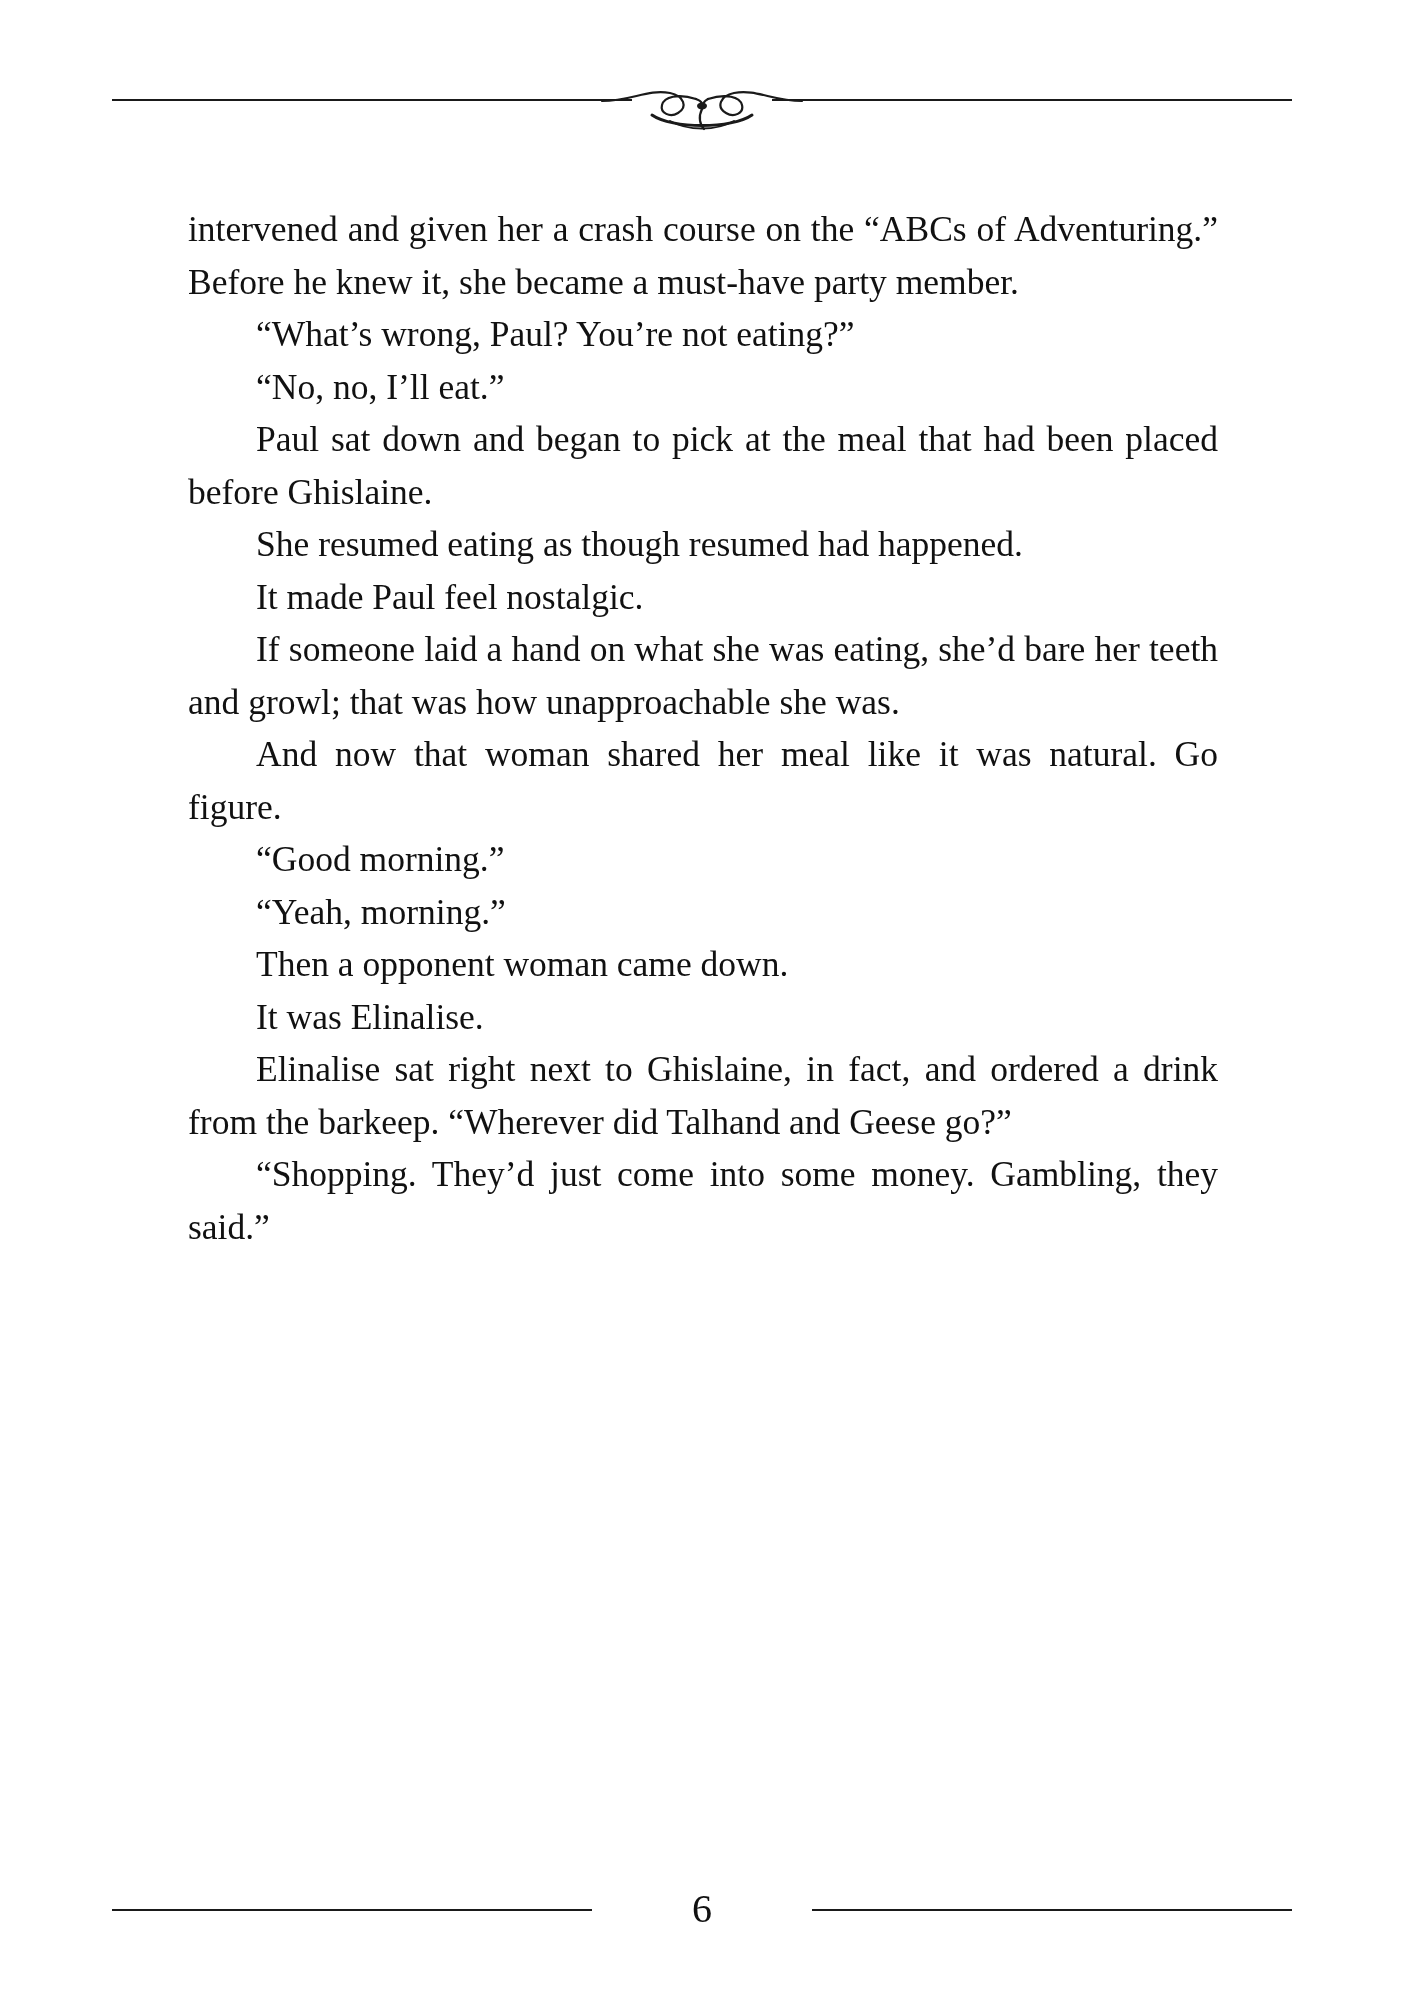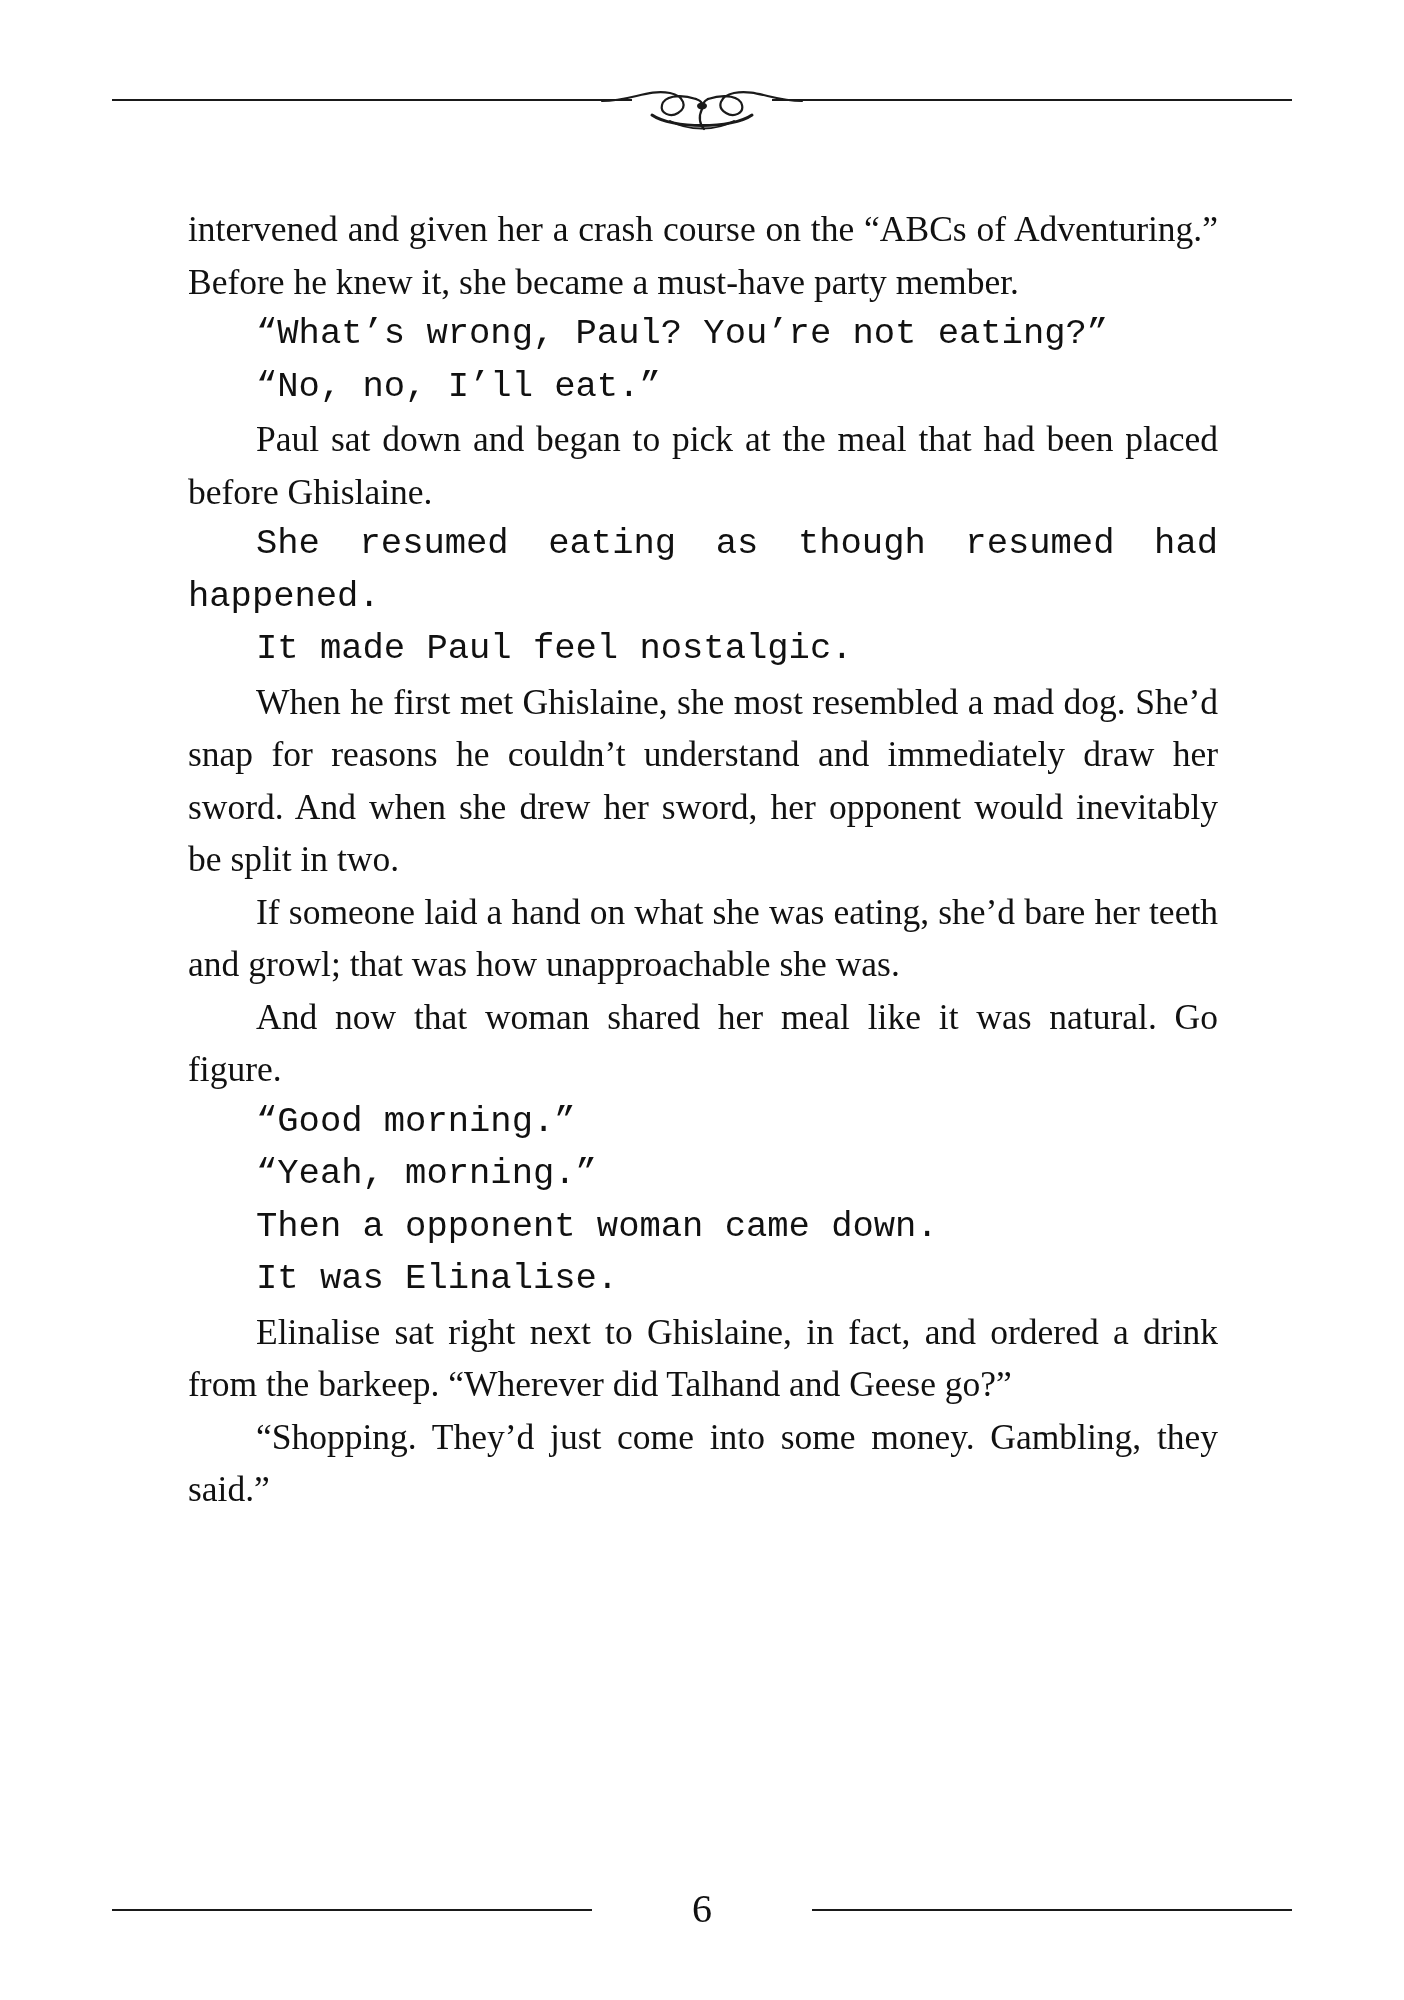--- a/index.html
+++ b/index.html
@@ -58,21 +58,20 @@
   }
   .body-text p {
     margin: 0;
     text-indent: 0;
   }
   .body-text p.indent {
     text-indent: 68px;
   }
   .body-text p.last-line-left {
     text-align-last: left;
-    font-family: Liberation Mono, monospace;
   }
 
   
   .footer {
     position: absolute;
     bottom: 78px;
     left: 112px;
     right: 112px;
     height: 60px;
   }
@@ -117,21 +116,20 @@
     </svg>
   </div>
 
   <div class="body-text">
     <p>intervened and given her a crash course on the “ABCs of Adventuring.” Before he knew it, she became a must-have party member.</p>
     <p class="indent last-line-left">“What’s wrong, Paul? You’re not eating?”</p>
     <p class="indent last-line-left">“No, no, I’ll eat.”</p>
     <p class="indent">Paul sat down and began to pick at the meal that had been placed before Ghislaine.</p>
     <p class="indent last-line-left">She resumed eating as though resumed had happened.</p>
     <p class="indent last-line-left">It made Paul feel nostalgic.</p>
-    <p class="indent">When he first met Ghislaine, she most resembled a mad dog. She’d snap for reasons he couldn’t understand and immediately draw her sword. And when she drew her sword, her opponent would inevitably be split in two.</p>
     <p class="indent">If someone laid a hand on what she was eating, she’d bare her teeth and growl; that was how unapproachable she was.</p>
     <p class="indent">And now that woman shared her meal like it was natural. Go figure.</p>
     <p class="indent last-line-left">“Good morning.”</p>
     <p class="indent last-line-left">“Yeah, morning.”</p>
     <p class="indent last-line-left">Then a opponent woman came down.</p>
     <p class="indent last-line-left">It was Elinalise.</p>
     <p class="indent">Elinalise sat right next to Ghislaine, in fact, and ordered a drink from the barkeep. “Wherever did Talhand and Geese go?”</p>
     <p class="indent">“Shopping. They’d just come into some money. Gambling, they said.”</p>
   </div>
 

